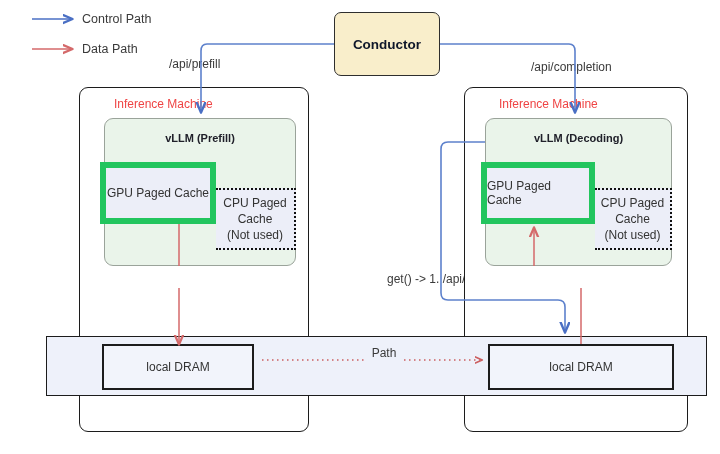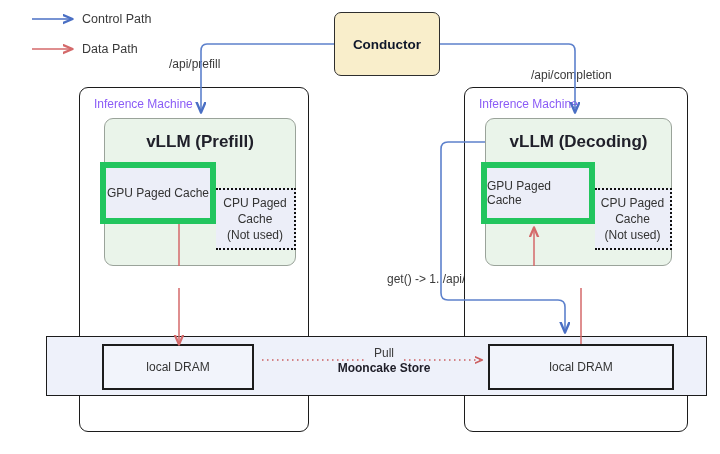--- a/index.html
+++ b/index.html
@@ -21,29 +21,29 @@
     left:330px;top:12px;width:106px;height:64px;
     background:#f9eecb;border:1.6px solid #2e2e2e;border-radius:7px;
     display:flex;align-items:center;justify-content:center;
     font-size:13.5px;font-weight:bold;color:#0f172a;
   }
 
   
   .machine{
     background:#ffffff;border:1.8px solid #1c1c1c;border-radius:9px;
   }
-  .machine-title{font-size:12px;color:#8b5cf6;}
+  .machine-title{font-size:12px;color:#ef4444;margin-left:20px;}
 
   
   .vllm{
     background:#eaf4ea;border:1.4px solid #9aa39a;border-radius:9px;
   }
   .vllm-title{
     position:absolute;left:0;right:0;top:13px;text-align:center;
-    font-size:17px;font-weight:bold;color:#20202a;
+    font-size:11px;font-weight:bold;color:#20202a;
   }
 
   .gpu-cache{
     background:#eceef8;border:6px solid #22c55e;
     display:flex;align-items:center;justify-content:center;
     font-size:12px;color:#333;
   }
   .cpu-cache{
     background:#eceef8;border:2px dotted #111111;border-left:none;
     display:flex;flex-direction:column;align-items:center;justify-content:center;
@@ -84,21 +84,21 @@
 <div id="stage">
 
   <div class="label legend-text" style="left:78px;top:12px;">Control Path</div>
   <div class="label legend-text" style="left:78px;top:42px;">Data Path</div>
 
   <div class="box conductor">
     <span>Conductor</span>
   </div>
 
   <div class="label edge-label" style="left:165px;top:57px;">/api/prefill</div>
-  <div class="label edge-label" style="left:527px;top:60px;margin-top:8px;">/api/completion</div>
+  <div class="label edge-label" style="left:527px;top:60px;">/api/completion</div>
   <div class="label edge-label" style="left:99px;top:272px;">put() -&gt; H2D memcpy</div>
   <div class="label edge-label" style="left:383px;top:272px;">get() -&gt; 1. /api/pull</div>
   <div class="label edge-label" style="left:492px;top:272px;">get() -&gt; 2. D2H memcpy</div>
 
   <div class="box machine" style="left:75px;top:87px;width:230px;height:345px;">
     <div class="label machine-title" style="left:14px;top:9px;">Inference Machine</div>
   </div>
 
   <div class="box vllm" style="left:100px;top:118px;width:192px;height:148px;">
     <div class="vllm-title">vLLM (Prefill)</div>
@@ -132,22 +132,21 @@
 
   <div class="box mooncake" style="left:42px;top:336px;width:661px;height:60px;"></div>
 
   <div class="box dram" style="left:98px;top:344px;width:152px;height:46px;">
     <span>local DRAM</span>
   </div>
   <div class="box dram" style="left:484px;top:344px;width:186px;height:46px;">
     <span>local DRAM</span>
   </div>
 
-  <div class="mooncake-pull" style="left:300px;top:346px;width:160px;">Pull</div>
-  <div class="mooncake-name" style="left:300px;top:361px;width:160px;">Mooncake Store</div>
+  <div class="mooncake-pull" style="left:300px;top:346px;width:160px;">Path</div>
 
   <svg class="svg-layer" viewBox="0 0 720 454">
     <defs>
       <marker id="arrow-blue" markerWidth="9" markerHeight="9" refX="6.2" refY="3.2" orient="auto">
         <path d="M0,0.4 L6.6,3.2 L0,6.0" fill="none" stroke="#4a6fc4" stroke-width="1.5" stroke-linecap="round" stroke-linejoin="round"></path>
       </marker>
       <marker id="arrow-red" markerWidth="9" markerHeight="9" refX="6.2" refY="3.2" orient="auto">
         <path d="M0,0.4 L6.6,3.2 L0,6.0" fill="none" stroke="#d4696a" stroke-width="1.5" stroke-linecap="round" stroke-linejoin="round"></path>
       </marker>
       <marker id="arrow-red-sm" markerWidth="8" markerHeight="8" refX="5.6" refY="3" orient="auto">

